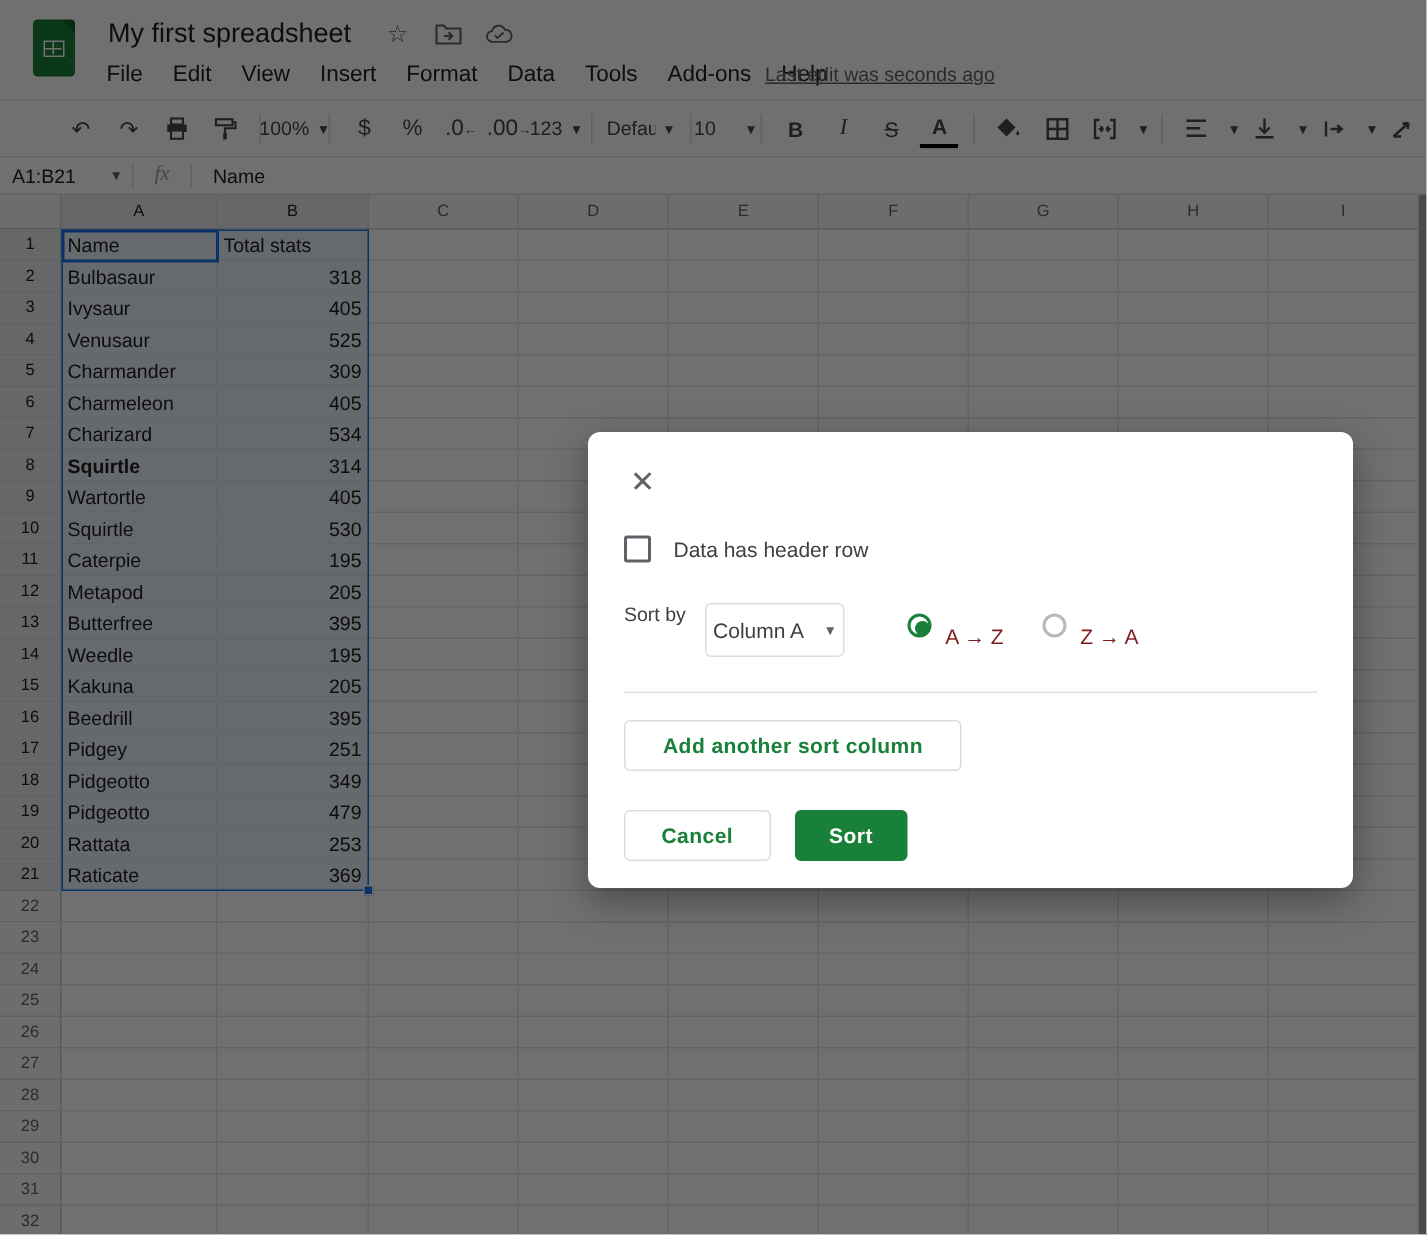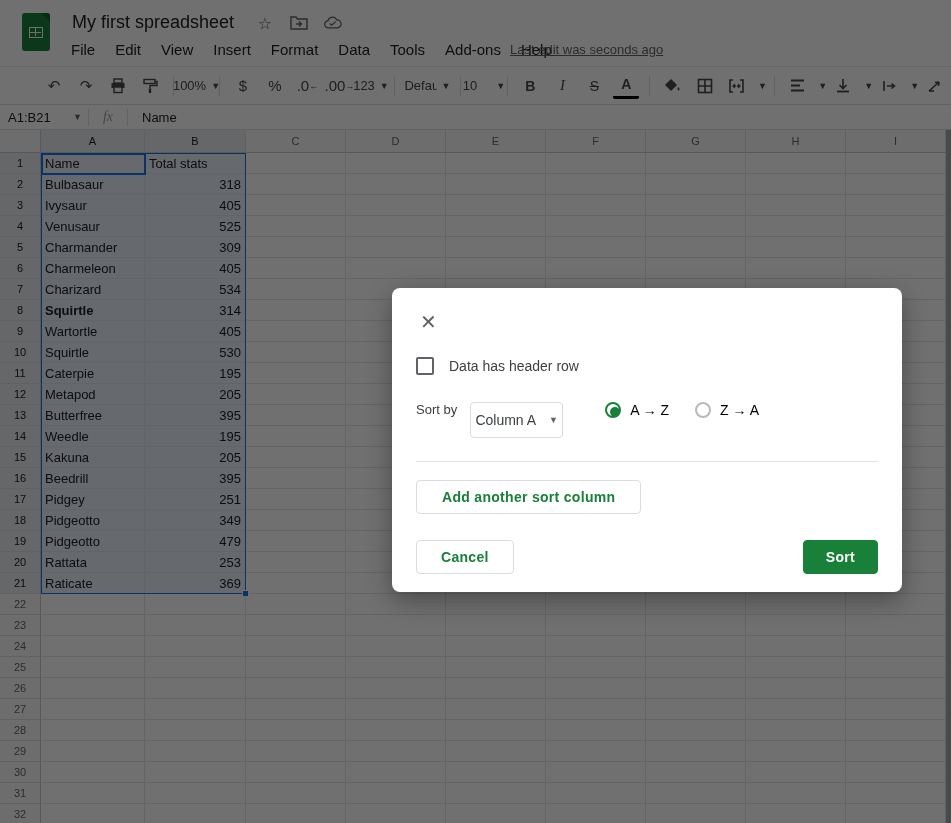--- a/index.html
+++ b/index.html
@@ -83,25 +83,25 @@
   .dlg-sortrow { margin-top:27px; display:flex; align-items:flex-start; }
   .sortby-label { font-size:13px; color:#3c4043; }
   .col-select { margin-left:13px; width:93px; height:36px; border:1px solid #dadce0; border-radius:4px;
                 display:flex; align-items:center; justify-content:center; gap:8px; font-size:14px; color:#3c4043; cursor:pointer; }
   .col-select .tcaret { color:#5f6368; }
   .radio-group { margin-left:42px; display:flex; align-items:center; gap:26px; }
   .radio-opt { display:flex; align-items:center; gap:9px; cursor:pointer; }
   .radio { width:16px; height:16px; border-radius:50%; border:2px solid #b6b9bd; flex:none; position:relative; }
   .radio.on { border-color:#188038; }
   .radio.on:after { content:""; position:absolute; left:3px; top:3px; width:10px; height:10px; border-radius:50%; background:#188038; }
-  .radio-label { font-size:14px; color:#000000; }
+  .radio-label { font-size:14px; color:#7f1d1d;margin-top:14px; }
   .dlg-divider { margin-top:23px; height:1px; background:#e0e0e0; }
   .add-col-btn { margin-top:18px; display:inline-block; border:1px solid #dadce0; border-radius:4px;
                  padding:8px 25px; font-size:14px; font-weight:bold; letter-spacing:0.3px; color:#188038; cursor:pointer; background:#fff; }
-  .dlg-footer { margin-top:26px; display:flex; justify-content:space-between; gap:4px; }
+  .dlg-footer { margin-top:26px; display:flex; justify-content:flex-start; gap:16px; }
   .btn { border-radius:4px; font-size:14px; font-weight:bold; letter-spacing:0.3px; padding:8px 24px; cursor:pointer; }
   .btn-cancel { background:#fff; border:1px solid #dadce0; color:#188038; }
   .btn-sort { background:#188038; border:1px solid #188038; color:#fff; padding:8px 22px; }
 </style>
 </head>
 <body>
 
 <div class="screen">
 
   <div class="appbar">

